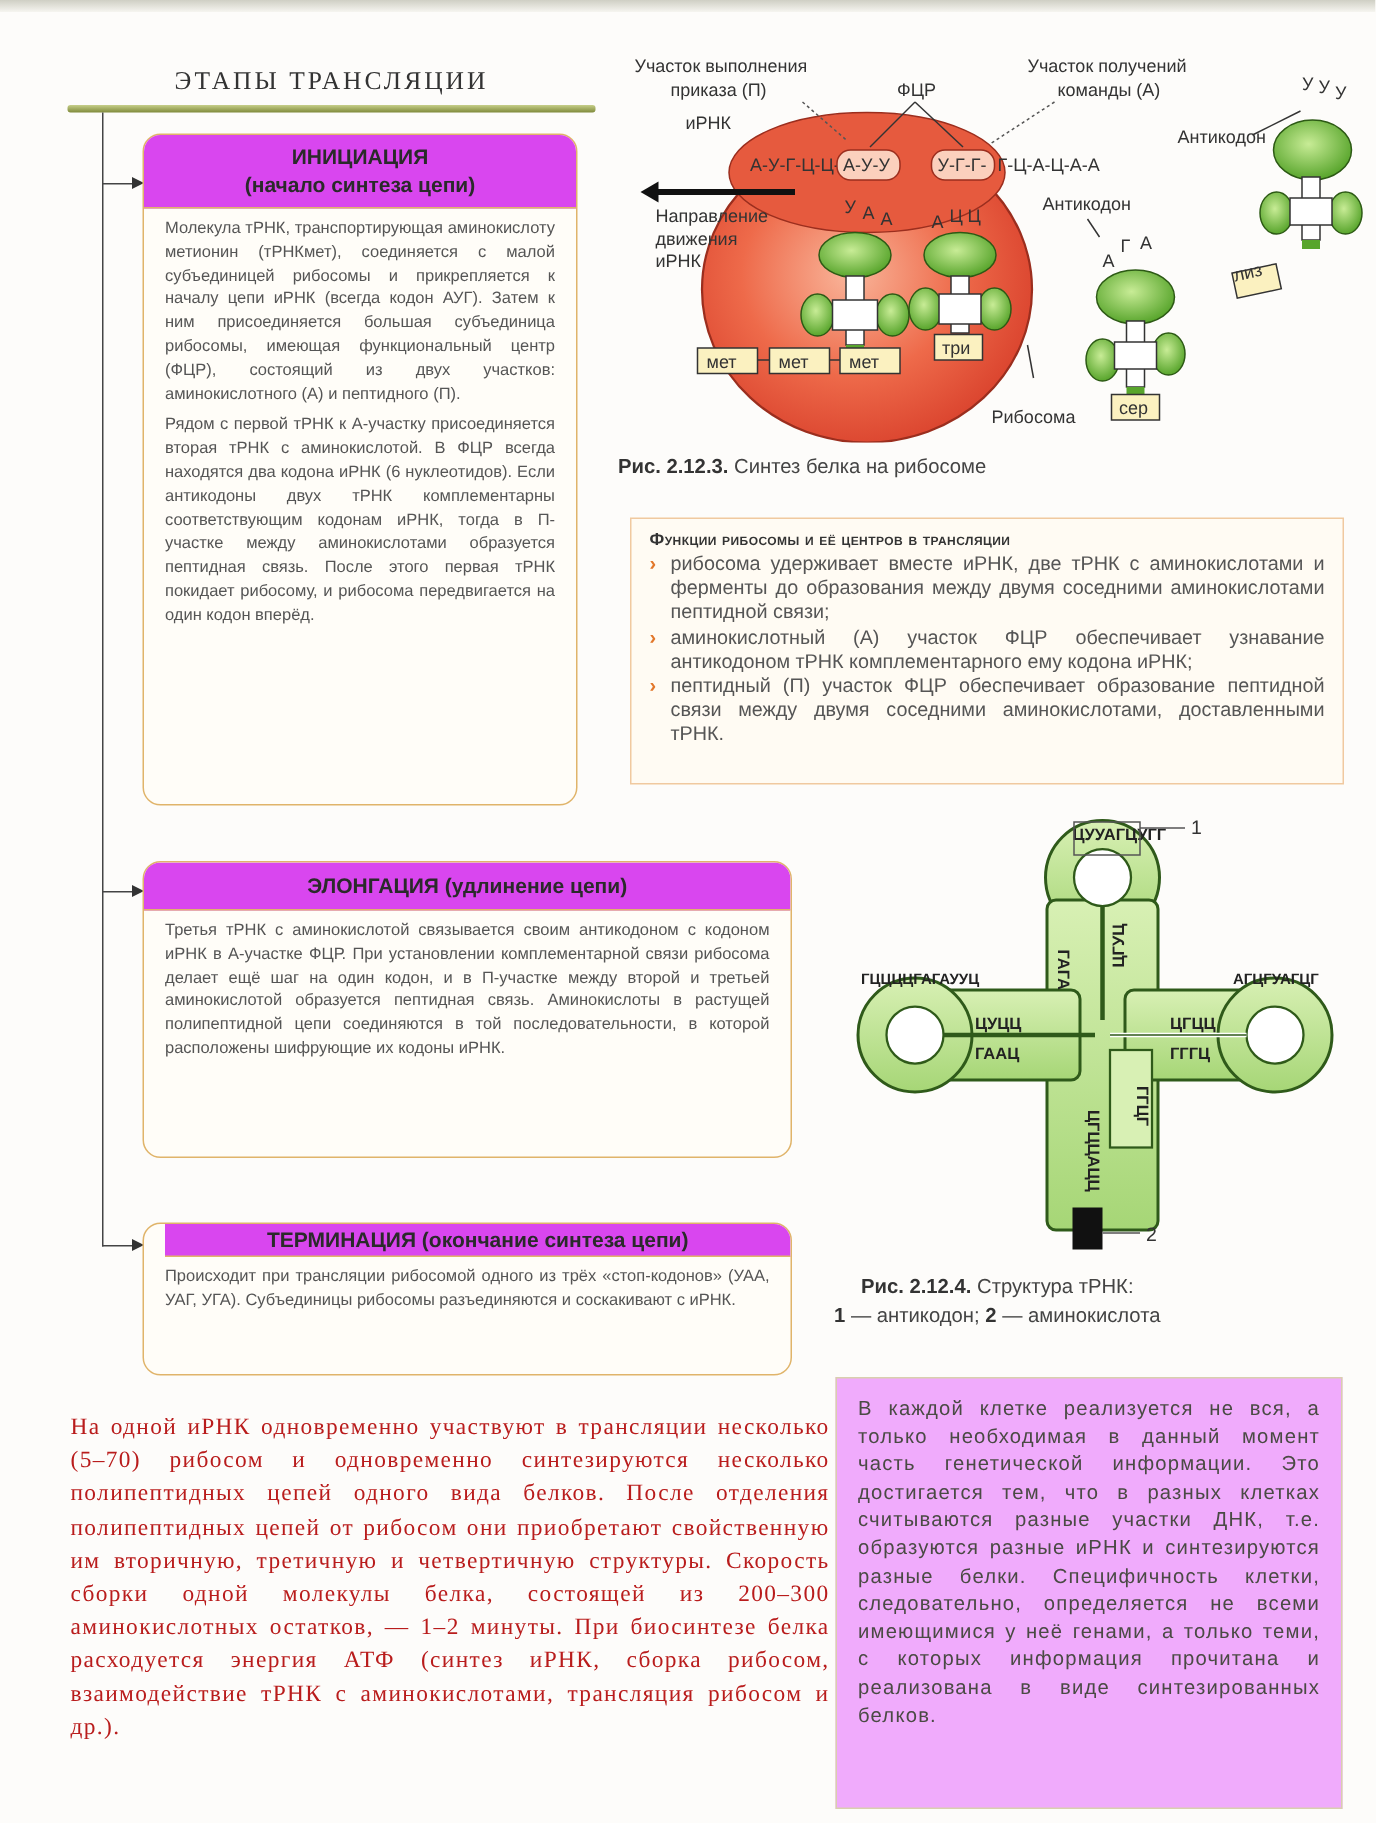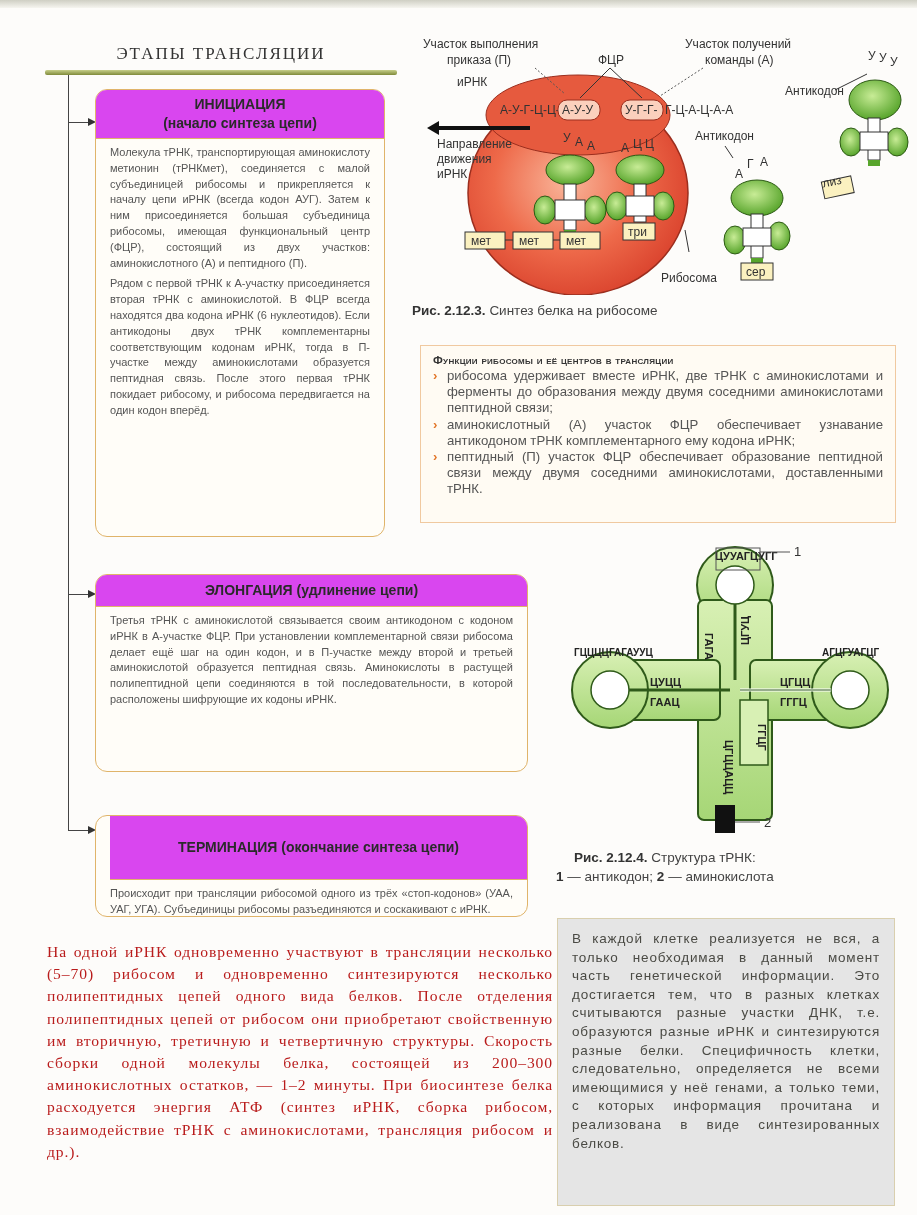--- a/index.html
+++ b/index.html
@@ -15,21 +15,21 @@
   .stage-head{background:#d946ef;border-bottom:1.5px solid #e0b46a;text-align:center;font-weight:bold;color:#2a2a2a;font-size:14px;line-height:19px;padding:5px 6px;}
   .stage-body{padding:6px 14px 6px 14px;font-size:11px;line-height:15.8px;color:#555;text-align:justify;}
   .stage-body p{margin:0 0 5px 0;}
   .serif-par{left:47px;top:941px;width:506px;font-family:"Liberation Serif",serif;font-size:15.6px;line-height:22.2px;letter-spacing:.9px;text-align:justify;color:#b91c1c;}
   .caption{font-size:13.5px;color:#444;text-align:center;}
   .caption b{color:#333;}
   .func-box{left:420px;top:345px;width:476px;height:178px;border:1px solid #f0c9a0;background:#fffbf3;padding:8px 12px;box-sizing:border-box;}
   .func-title{font-weight:bold;font-size:11.5px;letter-spacing:.3px;color:#333;font-variant:small-caps;margin-bottom:2px;}
   .func-item{font-size:13.2px;line-height:16.2px;color:#555;padding-left:14px;position:relative;text-align:justify;}
   .func-item .bullet{position:absolute;left:0;top:0;color:#e2772a;font-weight:bold;}
-  .note-box{left:557px;top:918px;width:338px;height:288px;background:#e5e5e5;border:1px solid #d9cfae;box-sizing:border-box;padding:11px 14px;font-size:13.5px;line-height:18.6px;color:#4a4a44;letter-spacing:.8px;text-align:justify;}
+  .note-box{left:557px;top:918px;width:338px;height:288px;background:#f0abfc;border:1px solid #d9cfae;box-sizing:border-box;padding:11px 14px;font-size:13.5px;line-height:18.6px;color:#4a4a44;letter-spacing:.8px;text-align:justify;}
   svg text{font-family:"Liberation Sans",sans-serif;}
 </style>
 </head>
 <body>
 
 <div class="topstrip"></div>
 
 <div class="abs section-title">ЭТАПЫ ТРАНСЛЯЦИИ</div>
 <div class="abs section-rule"></div>
 
@@ -55,21 +55,21 @@
 <div class="stage" style="left:95px;top:574px;width:431px;height:196px;">
   <div class="stage-head" style="padding:6px;">
     <div>ЭЛОНГАЦИЯ (удлинение цепи)</div>
   </div>
   <div class="stage-body">
     <p>Третья тРНК с аминокислотой связывается своим антикодоном с кодоном иРНК в А-участке ФЦР. При установлении комплементарной связи рибосома делает ещё шаг на один кодон, и в П-участке между второй и третьей аминокислотой образуется пептидная связь. Аминокислоты в растущей полипептидной цепи соединяются в той последовательности, в которой расположены шифрующие их кодоны иРНК.</p>
   </div>
 </div>
 
 <div class="stage" style="left:95px;top:815px;width:431px;height:100px;">
-  <div class="stage-head" style="padding:22px;margin-left:14px;">
+  <div class="stage-head" style="padding:1px;margin-left:14px;">
     <div>ТЕРМИНАЦИЯ (окончание синтеза цепи)</div>
   </div>
   <div class="stage-body">
     <p>Происходит при трансляции рибосомой одного из трёх «стоп-кодонов» (УАА, УАГ, УГА). Субъединицы рибосомы разъединяются и соскакивают с иРНК.</p>
   </div>
 </div>
 
 <div class="abs serif-par">На одной иРНК одновременно участвуют в трансляции несколько (5–70) рибосом и одновременно синтезируются несколько полипептидных цепей одного вида белков. После отделения полипептидных цепей от рибосом они приобретают свойственную им вторичную, третичную и четвертичную структуры. Скорость сборки одной молекулы белка, состоящей из 200–300 аминокислотных остатков, — 1–2 минуты. При биосинтезе белка расходуется энергия АТФ (синтез иРНК, сборка рибосом, взаимодействие тРНК с аминокислотами, трансляция рибосом и др.).</div>
 
 <svg class="abs" style="left:405px;top:30px;" width="512" height="265">

